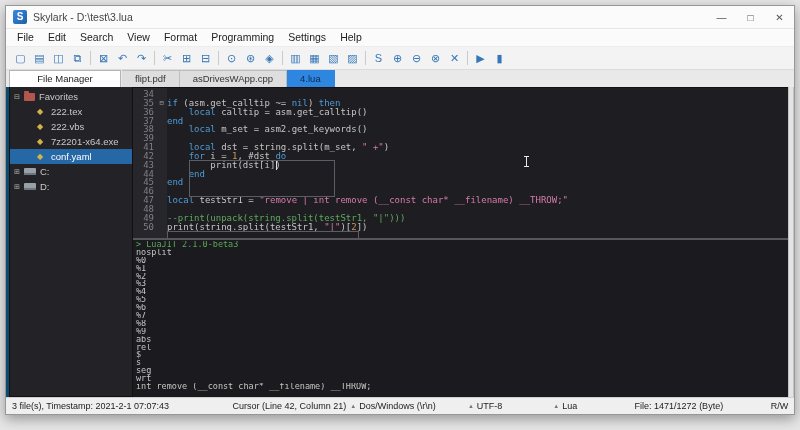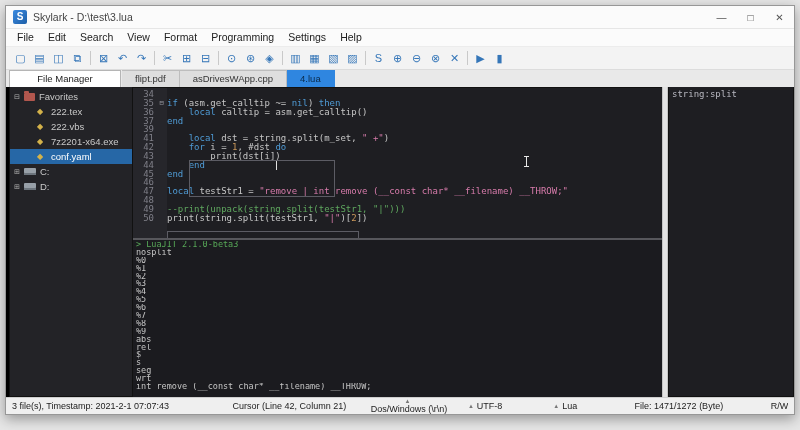--- a/index.html
+++ b/index.html
@@ -27,21 +27,21 @@
   
   .tabrow { height:17px; background:#e9e9e9; display:flex; align-items:flex-end; flex:none; padding-left:3px; }
   .fm-tab { width:112px; height:17px; background:#ffffff; border:1px solid #b5b5b5; border-bottom:none;
             font-size:9.5px; line-height:16px; text-align:center; color:#222; flex:none; }
   .tabs { display:flex; height:17px; margin-left:1px; }
   .tab { height:24px; padding:0 13px; background:#dedede; border:1px solid #bdbdbd; border-left:none;
          font-size:9.5px; line-height:16px; color:#333; }
   .tab.active { background:#2f86e0; color:#0a2a4a; border-color:#2f86e0; }
 
   
-  .content { flex:1; display:flex; padding-left:3px; background:#000000; overflow:hidden; }
+  .content { flex:1; display:flex; padding-left:3px; background:#0c4a6e; overflow:hidden; }
 
   .sidebar { width:124px; flex:none; background:#232327; border:1px solid #111; border-top:none; overflow:hidden; }
   .tree-row { display:flex; align-items:center; height:15px; font-size:9.5px; color:#c9c9c9; white-space:nowrap; }
   .tree-row.selected { background:#2667a6; color:#fff; }
   .expander { width:10px; font-size:7px; color:#b0b0b0; flex:none; }
   .tree-icon { display:inline-block; margin-right:4px; flex:none; }
   .tree-icon.file { color:#d4b24a; font-size:8px; width:10px; }
   .tree-icon.folder-red { width:11px; height:8px; background:#b2574e; border-radius:1px; position:relative; }
   .tree-icon.folder-red::before { content:''; position:absolute; top:-2px; left:0; width:5px; height:2px; background:#b2574e; border-radius:1px 1px 0 0; }
   .tree-icon.drive { width:12px; height:7px; background:#98a0a8; border-radius:1px; box-shadow:inset 0 -2px 0 #6d757d; }
@@ -74,21 +74,21 @@
 
   .vsplit { width:6px; background:#e3e3e3; border-left:1px solid #c4c4c4; border-right:1px solid #c4c4c4; flex:none; }
   .rightpanel { width:126px; flex:none; background:#1e1e22; border:1px solid #111; border-top:none; overflow:hidden; }
   .rp-text { padding:2px 0 0 3px; font-family:"DejaVu Sans Mono",monospace; font-size:9px; color:#b8b8c0; }
 
   
   .statusbar { height:17px; flex:none; background:#efefef; border-top:1px solid #cfcfcf; display:flex; align-items:center; padding:0 6px; font-size:9px; color:#222;text-align:right; }
   .status-item { display:flex; align-items:center; white-space:nowrap; overflow:hidden; }
   .status-item:nth-child(1){ width:225px; }
   .status-item:nth-child(2){ width:120px; }
-  .status-item:nth-child(3){ width:120px;flex-direction:column; }
+  .status-item:nth-child(3){ width:120px; }
   .status-item:nth-child(4){ width:87px; }
   .status-item:nth-child(5){ width:83px; }
   .status-item:nth-child(6){ width:139px; }
   .status-item:nth-child(7){ margin-left:auto; }
   .status-tri { font-size:6px; color:#777; margin-right:3px; }
 </style>
 </head>
 <body>
 
 <div class="window">
@@ -200,20 +200,21 @@
         </div>
     </div>
 
     <div class="main">
       <div class="editor">
         <div class="code-wrap">
             <div class="code-line"><span class="gutter">34</span><span class="fold"></span><span></span></div>
             <div class="code-line"><span class="gutter">35</span><span class="fold">⊟</span><span><span class="tok-kw">if</span><span class="tok-pl"> (asm.get_calltip ~= </span><span class="tok-kw">nil</span><span class="tok-pl">) </span><span class="tok-kw">then</span></span></div>
             <div class="code-line"><span class="gutter">36</span><span class="fold"></span><span><span class="tok-pl">    </span><span class="tok-kw">local</span><span class="tok-pl"> calltip = asm.get_calltip()</span></span></div>
             <div class="code-line"><span class="gutter">37</span><span class="fold"></span><span><span class="tok-kw">end</span></span></div>
+            <div class="code-line"><span class="gutter">38</span><span class="fold"></span><span><span class="tok-pl">    </span><span class="tok-kw">local</span><span class="tok-pl"> m_set = asm2.get_keywords()</span></span></div>
             <div class="code-line"><span class="gutter">39</span><span class="fold"></span><span></span></div>
             <div class="code-line"><span class="gutter">41</span><span class="fold"></span><span><span class="tok-pl">    </span><span class="tok-kw">local</span><span class="tok-pl"> dst = string.split(m_set, </span><span class="tok-str">" +"</span><span class="tok-pl">)</span></span></div>
             <div class="code-line"><span class="gutter">42</span><span class="fold"></span><span><span class="tok-pl">    </span><span class="tok-kw">for</span><span class="tok-pl"> i = </span><span class="tok-num">1</span><span class="tok-pl">, #dst </span><span class="tok-kw">do</span></span></div>
             <div class="code-line"><span class="gutter">43</span><span class="fold"></span><span><span class="tok-pl">        print(dst[i])</span></span></div>
             <div class="code-line"><span class="gutter">44</span><span class="fold"></span><span><span class="tok-pl">    </span><span class="tok-kw">end</span></span></div>
             <div class="code-line"><span class="gutter">45</span><span class="fold"></span><span><span class="tok-kw">end</span></span></div>
             <div class="code-line"><span class="gutter">46</span><span class="fold"></span><span></span></div>
             <div class="code-line"><span class="gutter">47</span><span class="fold"></span><span><span class="tok-kw">local</span><span class="tok-pl"> testStr1 = </span><span class="tok-str">"remove | int remove (__const char* __filename) __THROW;"</span></span></div>
             <div class="code-line"><span class="gutter">48</span><span class="fold"></span><span></span></div>
             <div class="code-line"><span class="gutter">49</span><span class="fold"></span><span><span class="tok-com">--print(unpack(string.split(testStr1, "|")))</span></span></div>
@@ -245,23 +246,20 @@
             <div class="console-line">s</div>
             <div class="console-line">seg</div>
             <div class="console-line">wrt</div>
             <div class="console-line">int remove (__const char* __filename) __THROW;</div>
           </div>
       </div>
     </div>
 
     <div class="vsplit"></div>
 
-    <div class="rightpanel">
-      <div class="rp-text">string:split</div>
-    </div>
 
   </div>
 
   <div class="statusbar">
       <div class="status-item">
         <span>3 file(s), Timestamp: 2021-2-1 07:07:43</span>
       </div>
       <div class="status-item">
         <span>Cursor (Line 42, Column 21)</span>
       </div>

